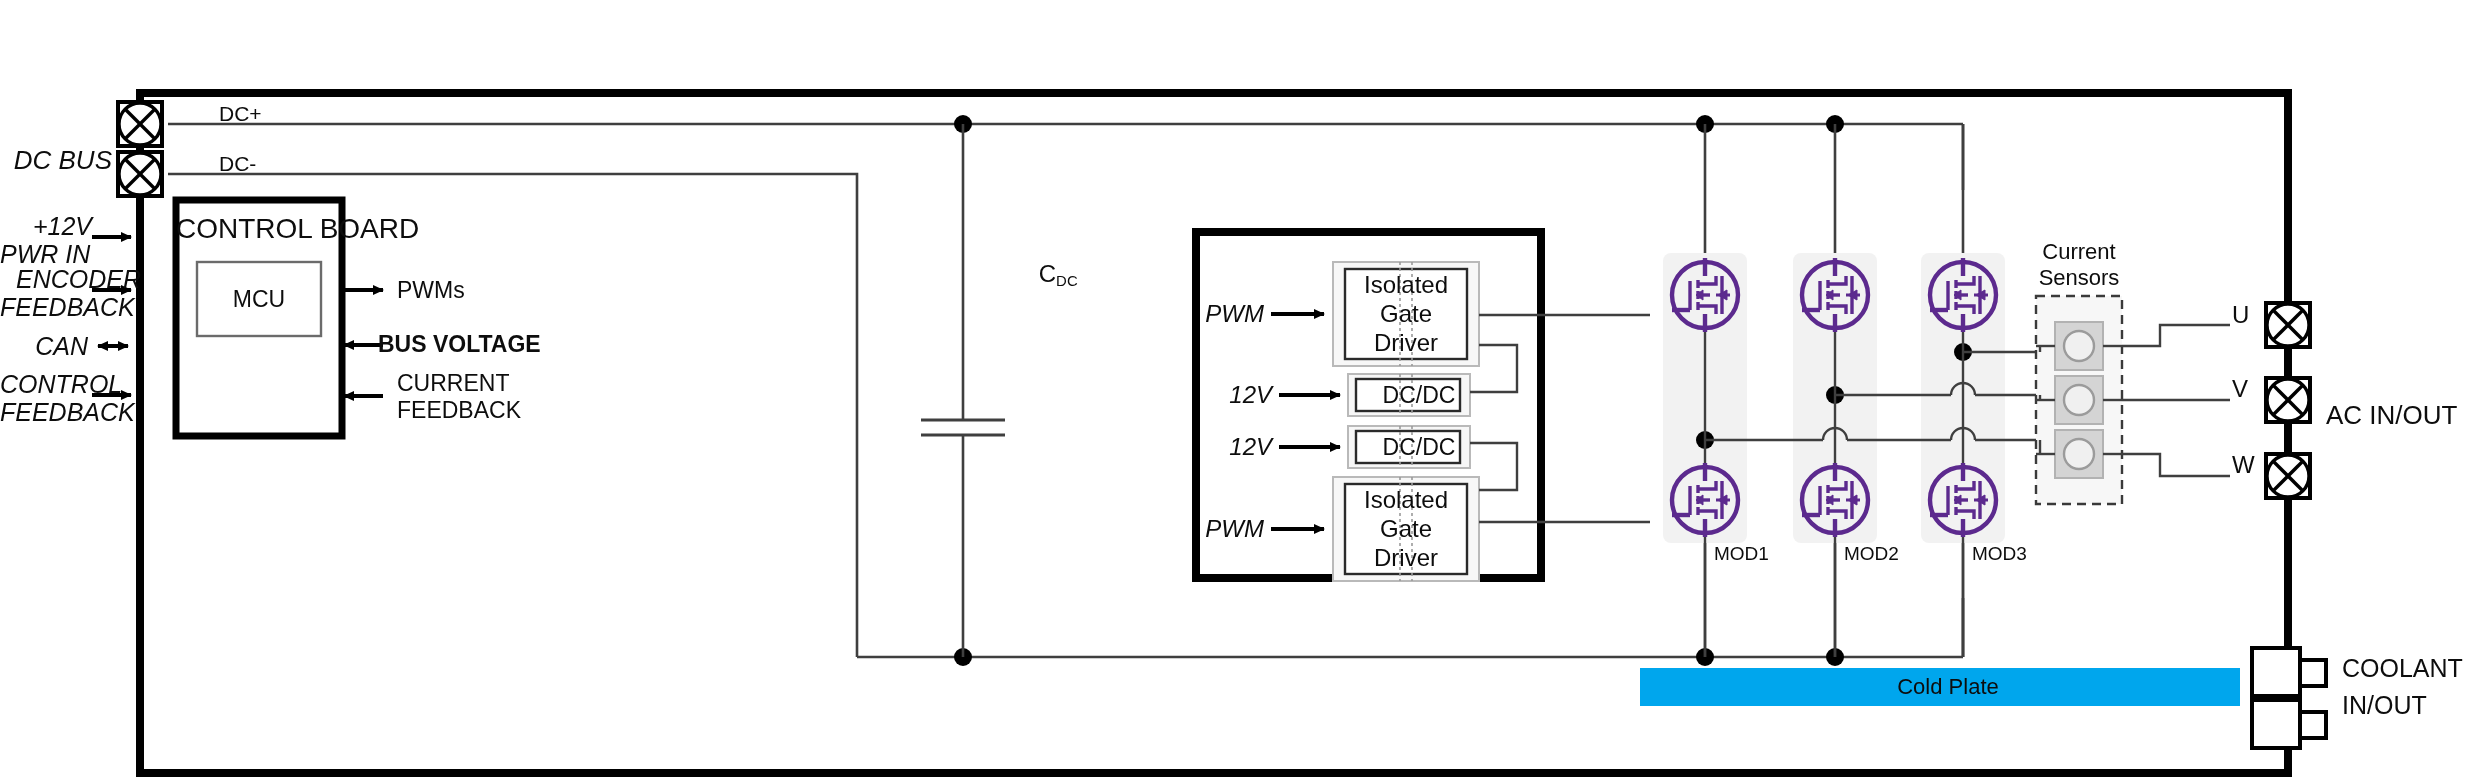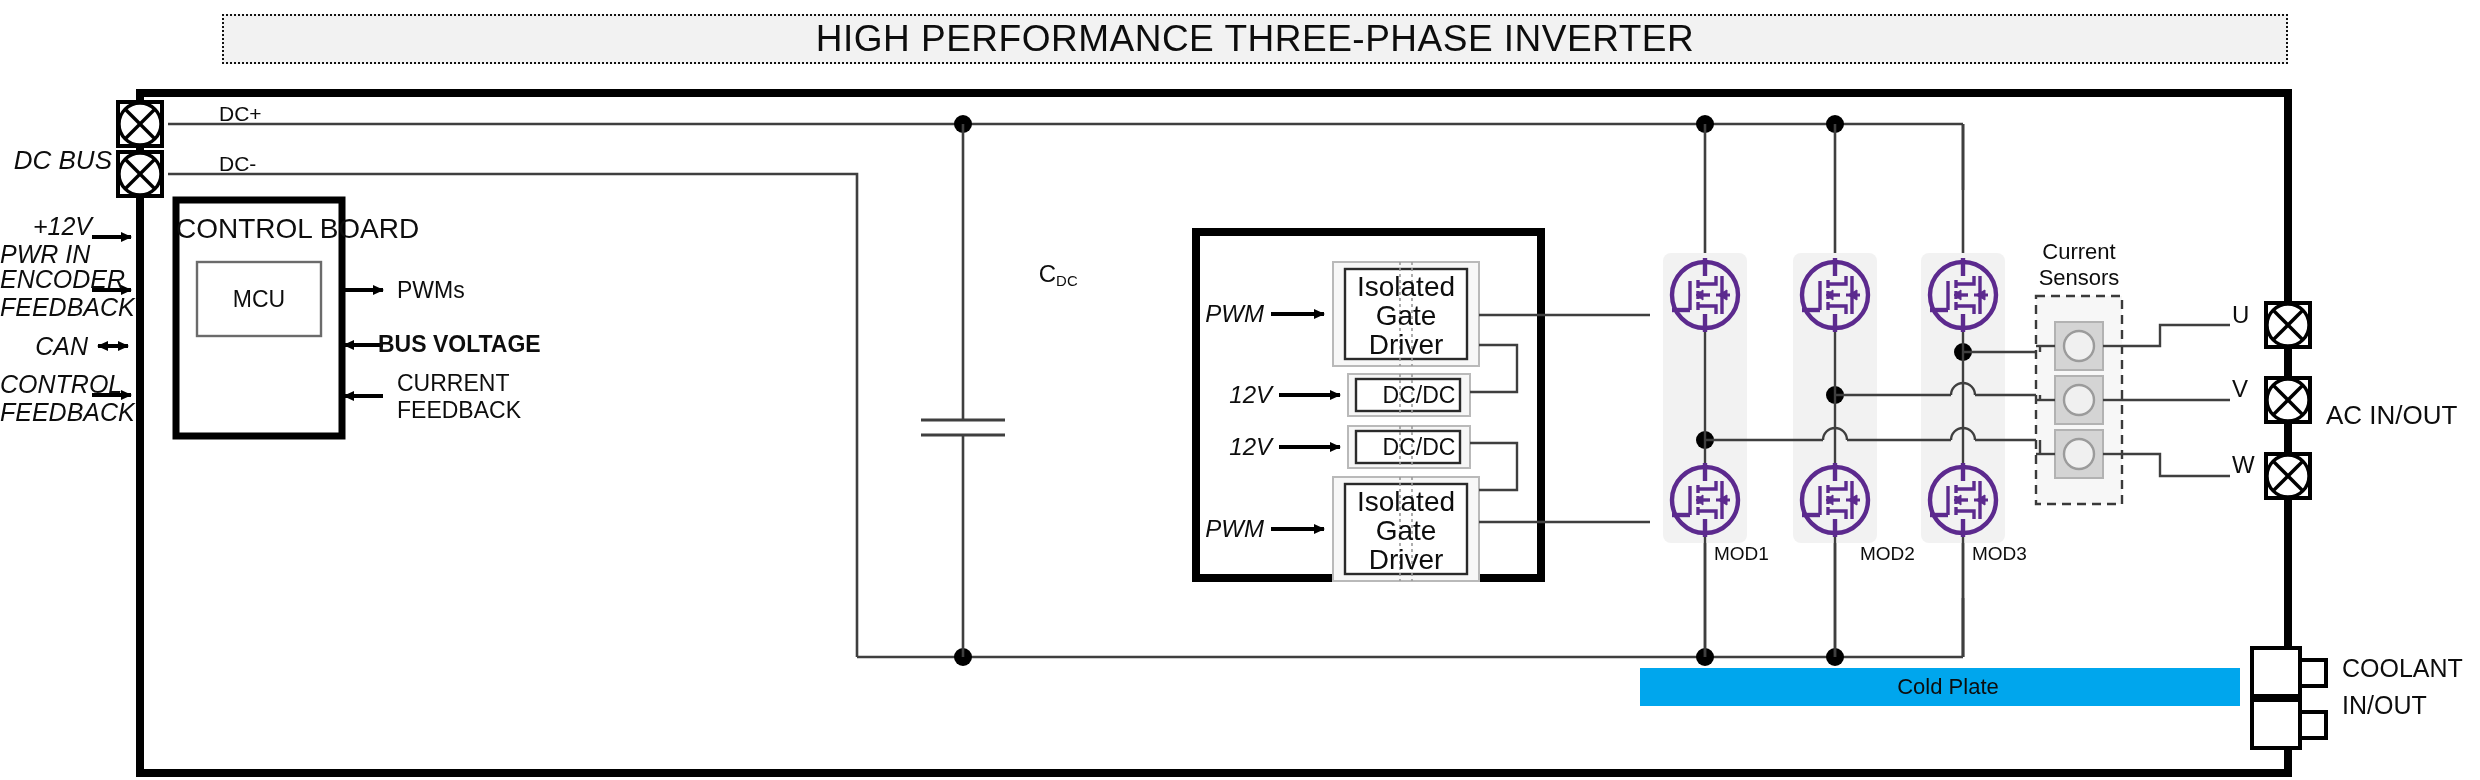--- a/index.html
+++ b/index.html
@@ -23,40 +23,37 @@
   .lbl{position:absolute;white-space:pre;line-height:1.08;color:#0d0d0d;}
   .c{text-align:center;}
   .r{text-align:right;font-style:italic;}
 
   .t-left{font-size:25px;}
   .t-bus{font-size:26px;}
   .t-dc{font-size:21px;}
   .t-board{font-size:28px;}
   .t-mcu{font-size:23px;}
   .t-sig{font-size:23px;}
-  .t-drv{font-size:28px;}
+  .t-drv{font-size:24px;}
   .t-pwm{font-size:24px;}
   .t-dcdc{font-size:23px;margin-left:11px;}
   .t-mod{font-size:19px;}
   .t-cs{font-size:22px;}
   .t-ph{font-size:24px;}
   .t-ac{font-size:26px;}
   .t-cool{font-size:25px;}
   .t-cold{font-size:22px;}
   .t-cdc{font-size:24px;}
   .sub{font-size:.62em;vertical-align:-0.25em;letter-spacing:.2px;}
 </style>
 </head>
 <body>
 
 <div class="stage">
 
-  <div id="title-banner">
-    <span id="title-text">HIGH PERFORMANCE THREE-PHASE INVERTER</span>
-  </div>
 
   <svg class="diagram" viewBox="0 0 2480 780">
     <defs>
       <marker id="ah" markerWidth="11" markerHeight="11" refX="10" refY="5.5" orient="auto" markerUnits="userSpaceOnUse">
         <path d="M0,0.6 L11,5.5 L0,10.4 z" fill="#000"></path>
       </marker>
       <marker id="ah2" markerWidth="11" markerHeight="11" refX="1" refY="5.5" orient="auto" markerUnits="userSpaceOnUse">
         <path d="M11,0.6 L0,5.5 L11,10.4 z" fill="#000"></path>
       </marker>
     </defs>
@@ -387,21 +384,21 @@
     </g>
   </svg>
 
   <div class="lbl t-bus r" style="left:0px;top:146px;width:112px;">DC BUS</div>
   <div class="lbl t-dc" style="left:219px;top:103px;">DC+</div>
   <div class="lbl t-dc" style="left:219px;top:153px;">DC-</div>
 
   <div class="lbl t-left r" style="left:4px;top:213px;width:88px;">+12V</div>
   <div class="lbl t-left r" style="left:0px;top:241px;width:88px;">PWR IN</div>
 
-  <div class="lbl t-left r" style="left:0px;top:266px;width:104px;">ENCODER</div>
+  <div class="lbl t-left r" style="left:16px;top:266px;width:104px;">ENCODER</div>
   <div class="lbl t-left r" style="left:0px;top:294px;width:88px;">FEEDBACK</div>
 
   <div class="lbl t-left r" style="left:0px;top:333px;width:88px;">CAN</div>
 
   <div class="lbl t-left r" style="left:0px;top:371px;width:88px;">CONTROL</div>
   <div class="lbl t-left r" style="left:0px;top:399px;width:88px;">FEEDBACK</div>
 
   <div class="lbl t-board c" style="left:176px;top:214px;width:166px;">CONTROL BOARD</div>
   <div class="lbl t-mcu c" style="left:197px;top:287px;width:124px;">MCU</div>
 
@@ -424,21 +421,21 @@
   <div class="lbl t-drv c" style="left:1345px;top:330px;width:122px;">Driver</div>
 
   <div class="lbl t-dcdc c" style="left:1356px;top:383px;width:104px;">DC/DC</div>
   <div class="lbl t-dcdc c" style="left:1356px;top:435px;width:104px;">DC/DC</div>
 
   <div class="lbl t-drv c" style="left:1345px;top:487px;width:122px;">Isolated</div>
   <div class="lbl t-drv c" style="left:1345px;top:516px;width:122px;">Gate</div>
   <div class="lbl t-drv c" style="left:1345px;top:545px;width:122px;">Driver</div>
 
   <div class="lbl t-mod" style="left:1714px;top:544px;">MOD1</div>
-  <div class="lbl t-mod" style="left:1844px;top:544px;margin-left:16px;">MOD2</div>
+  <div class="lbl t-mod" style="left:1844px;top:544px;">MOD2</div>
   <div class="lbl t-mod" style="left:1972px;top:544px;">MOD3</div>
 
   <div class="lbl t-cs c" style="left:2005px;top:240px;width:148px;">Current</div>
   <div class="lbl t-cs c" style="left:2005px;top:266px;width:148px;">Sensors</div>
 
   <div class="lbl t-ph" style="left:2232px;top:302px;">U</div>
   <div class="lbl t-ph" style="left:2232px;top:376px;">V</div>
   <div class="lbl t-ph" style="left:2232px;top:452px;">W</div>
 
   <div class="lbl t-ac" style="left:2326px;top:385px;margin-top:16px;">AC IN/OUT</div>

